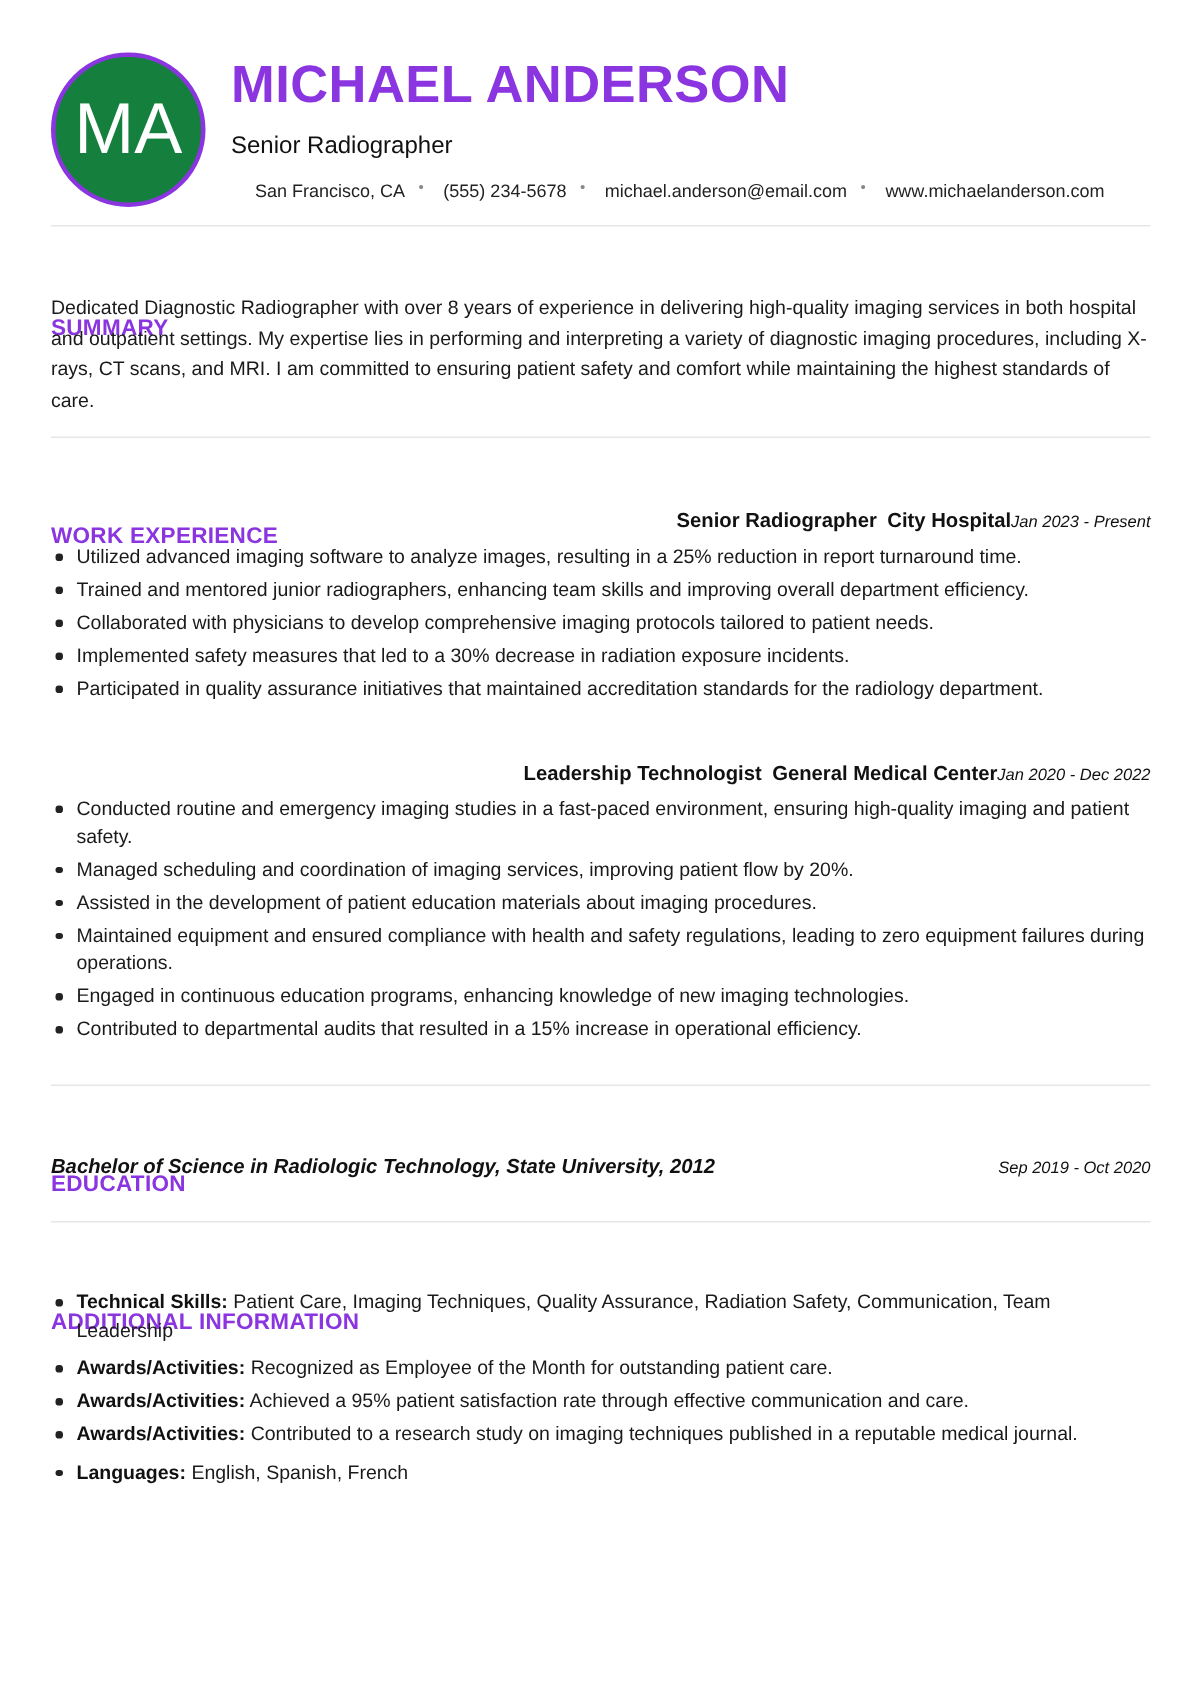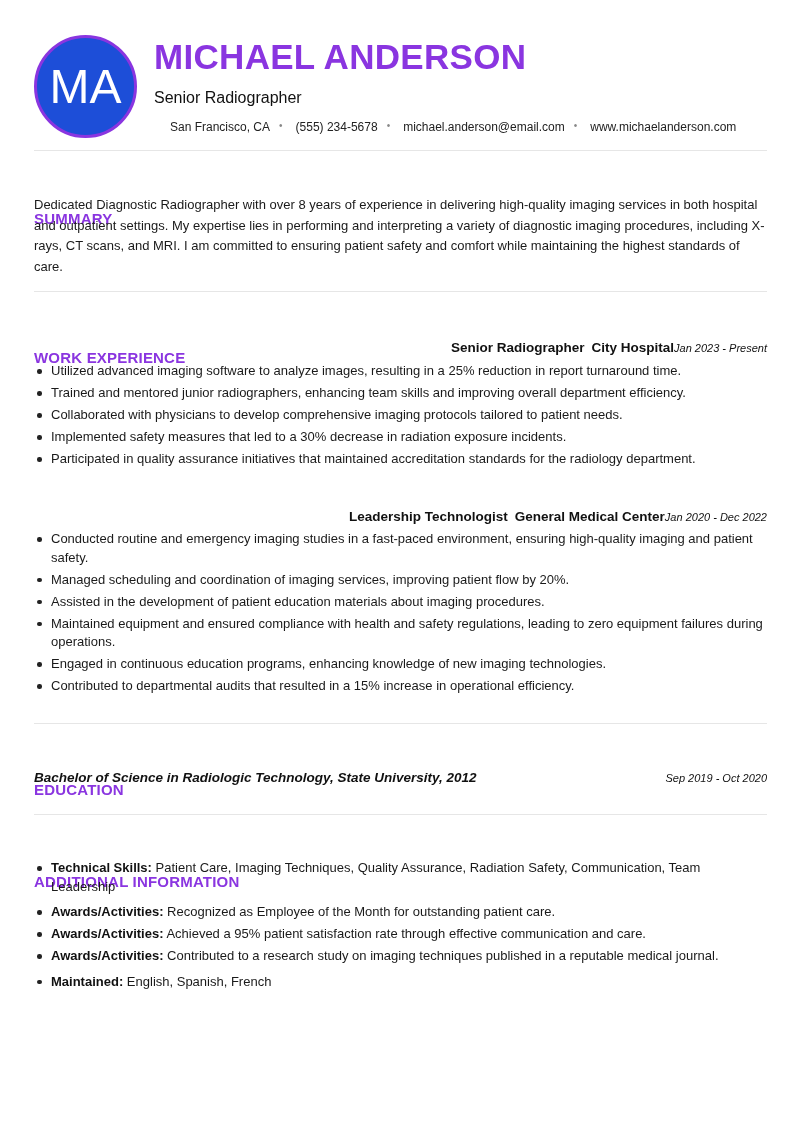--- a/index.html
+++ b/index.html
@@ -9,21 +9,21 @@
       color: #1a1a1a;
       position: relative;
       overflow: hidden;
     }
     .page { position: absolute; left: 34px; top: 0; width: 733px; }
 
     
     .avatar {
       position: absolute; left: 0px; top: 35px;
       width: 103px; height: 103px; border-radius: 50%;
-      background: #1d4ed8; border: 3px solid #8a35e0;
+      background: #15803d; border: 3px solid #8a35e0;
       display: flex; align-items: center; justify-content: center;
     }
     .avatar span {
       color: #ffffff; font-size: 48px; font-weight: 400; letter-spacing: 0px;
       font-family: "Liberation Sans", sans-serif;
     }
     .name {
       position: absolute; left: 120px; top: 37px;
       font-size: 35px; font-weight: 700; color: #8a35e0; letter-spacing: 0.3px;
       white-space: nowrap;
@@ -142,16 +142,16 @@
   </div>
 
   <div class="divider" style="top:814px;"></div>
 
   <div class="section-title" style="top:833px;">ADDITIONAL INFORMATION</div>
   <ul class="bullets" style="top:859px;">
     <li style="margin-bottom:7px;"><b>Technical Skills:</b> <span>Patient Care, Imaging Techniques, Quality Assurance, Radiation Safety, Communication, Team Leadership</span></li>
     <li><b>Awards/Activities:</b> <span>Recognized as Employee of the Month for outstanding patient care.</span></li>
     <li><b>Awards/Activities:</b> <span>Achieved a 95% patient satisfaction rate through effective communication and care.</span></li>
     <li style="margin-bottom:7px;"><b>Awards/Activities:</b> <span>Contributed to a research study on imaging techniques published in a reputable medical journal.</span></li>
-    <li><b>Maintained:</b> <span>English,  Spanish,  French</span></li>
+    <li><b>Languages:</b> <span>English,  Spanish,  French</span></li>
   </ul>
 
 </div>
 
 </body></html>

